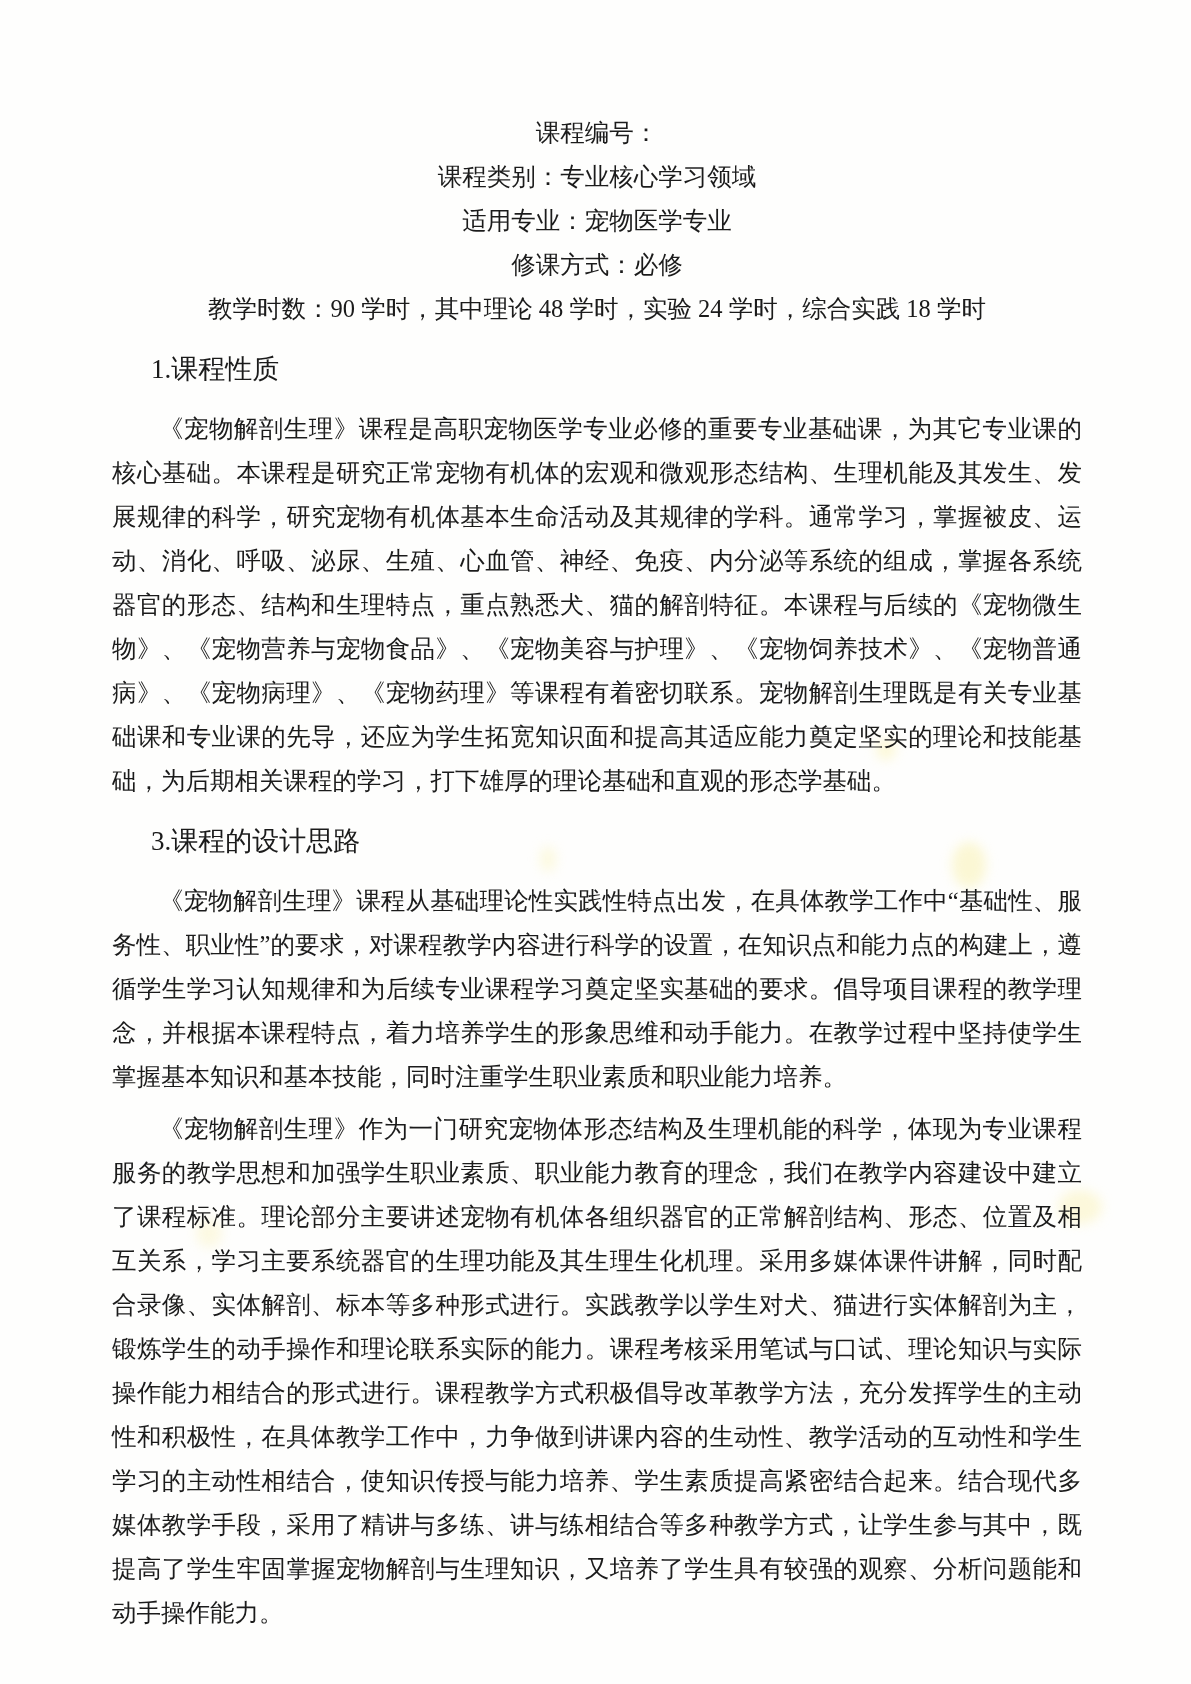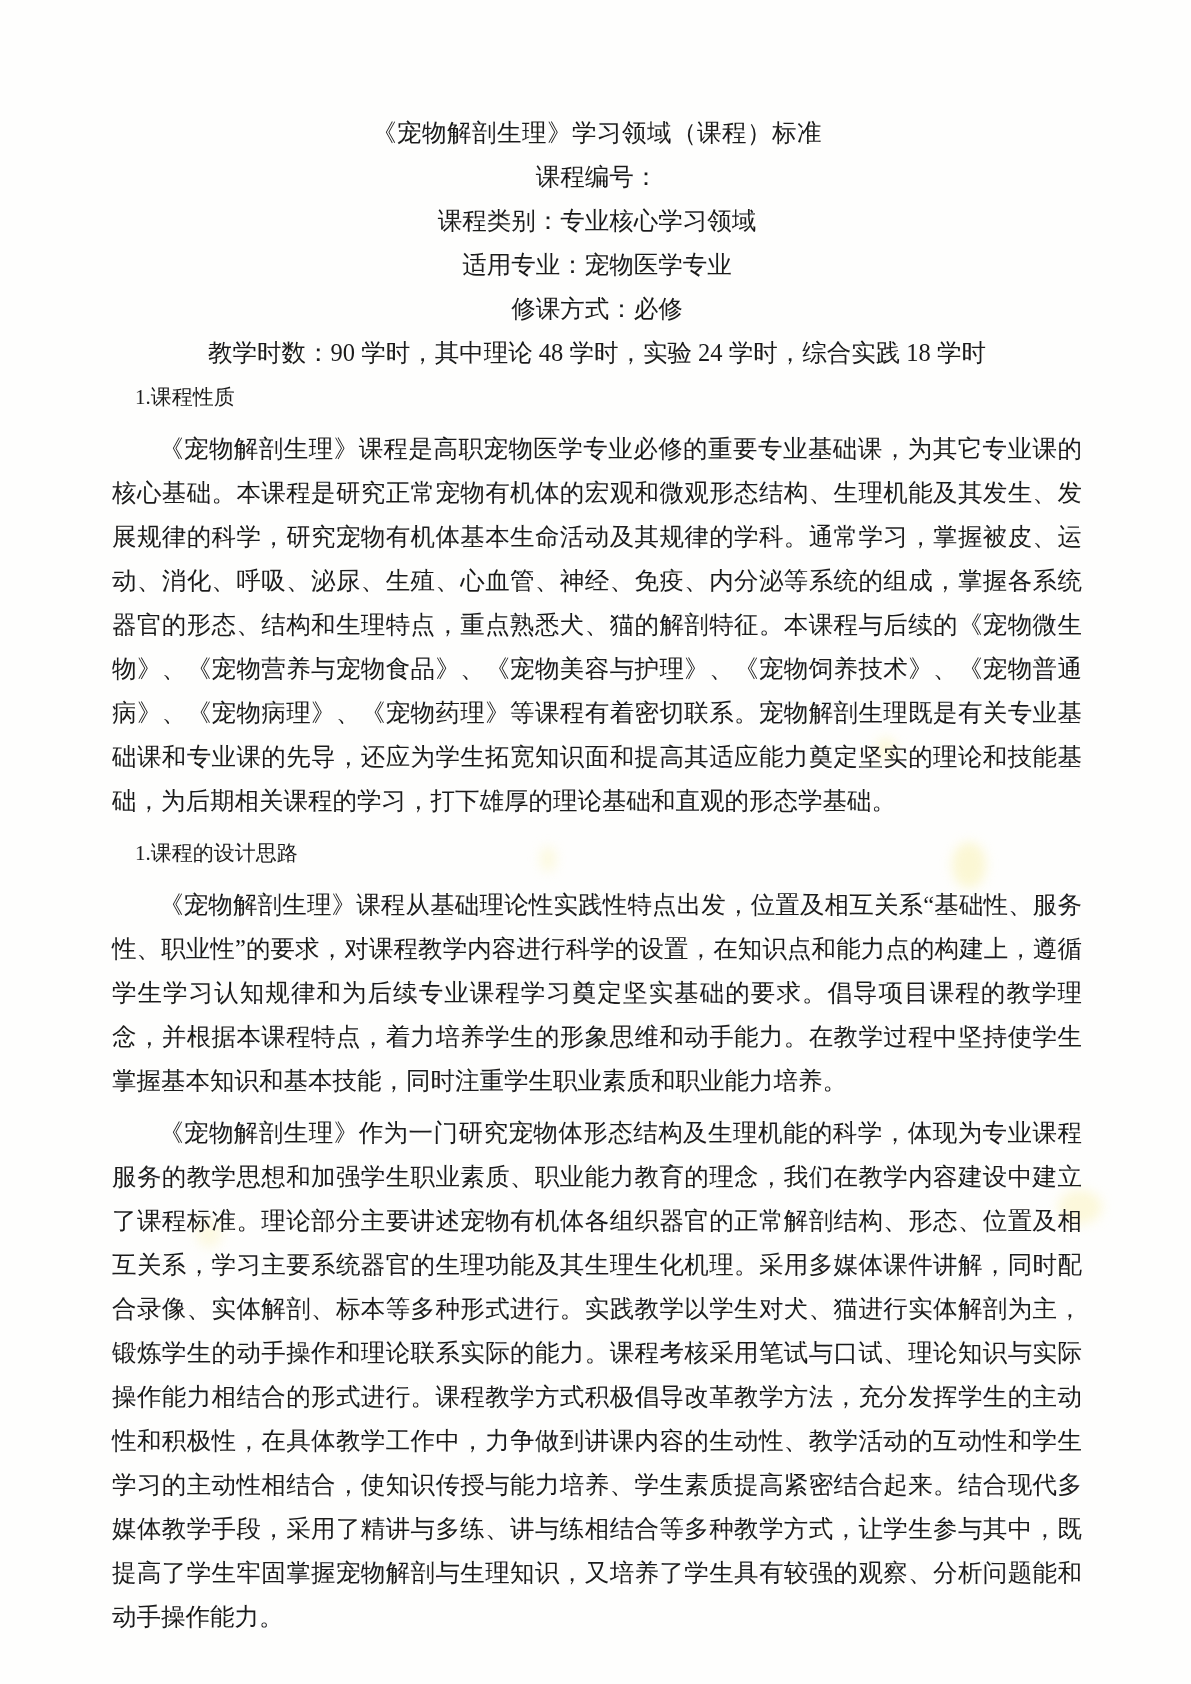--- a/index.html
+++ b/index.html
@@ -31,22 +31,22 @@
     font-weight: 400;
     line-height: 44px;
     text-align: center;
     letter-spacing: 0.5px;
   }
   .meta-line {
     line-height: 44px;
     text-align: center;
   }
   .section-heading {
-    margin: 0;
-    font-size: 21px;
+    margin: 16px;
+    font-size: 27px;
     font-weight: 400;
     line-height: 44px;
     text-indent: 31px;
   }
   .para {
     margin: 8px;
     text-indent: 47px;
     text-align: justify;
     text-justify: inter-ideograph;
   }
@@ -69,35 +69,34 @@
 <div class="page">
 
   <div class="artifact a1"></div>
   <div class="artifact a2"></div>
   <div class="artifact a3"></div>
   <div class="artifact a4"></div>
   <div class="artifact a5"></div>
 
   <div class="content">
 
-    <h1 class="doc-title">《宠物解剖生理》学习领域（课程）标准</h1>
 
     <div>
       <div class="meta-line">课程编号：</div>
       <div class="meta-line">课程类别：专业核心学习领域</div>
       <div class="meta-line">适用专业：宠物医学专业</div>
       <div class="meta-line">修课方式：必修</div>
       <div class="meta-line">教学时数：90 学时，其中理论 48 学时，实验 24 学时，综合实践 18 学时</div>
     </div>
 
     <div>
       <h2 class="section-heading">1.课程性质</h2>
       <p class="para">《宠物解剖生理》课程是高职宠物医学专业必修的重要专业基础课，为其它专业课的核心基础。本课程是研究正常宠物有机体的宏观和微观形态结构、生理机能及其发生、发展规律的科学，研究宠物有机体基本生命活动及其规律的学科。通常学习，掌握被皮、运动、消化、呼吸、泌尿、生殖、心血管、神经、免疫、内分泌等系统的组成，掌握各系统器官的形态、结构和生理特点，重点熟悉犬、猫的解剖特征。本课程与后续的《宠物微生物》、《宠物营养与宠物食品》、《宠物美容与护理》、《宠物饲养技术》、《宠物普通病》、《宠物病理》、《宠物药理》等课程有着密切联系。宠物解剖生理既是有关专业基础课和专业课的先导，还应为学生拓宽知识面和提高其适应能力奠定坚实的理论和技能基础，为后期相关课程的学习，打下雄厚的理论基础和直观的形态学基础。</p>
     </div>
 
     <div>
-      <h2 class="section-heading">1.课程的设计思路</h2>
-      <p class="para">《宠物解剖生理》课程从基础理论性实践性特点出发，位置及相互关系“基础性、服务性、职业性”的要求，对课程教学内容进行科学的设置，在知识点和能力点的构建上，遵循学生学习认知规律和为后续专业课程学习奠定坚实基础的要求。倡导项目课程的教学理念，并根据本课程特点，着力培养学生的形象思维和动手能力。在教学过程中坚持使学生掌握基本知识和基本技能，同时注重学生职业素质和职业能力培养。</p>
+      <h2 class="section-heading">3.课程的设计思路</h2>
+      <p class="para">《宠物解剖生理》课程从基础理论性实践性特点出发，在具体教学工作中“基础性、服务性、职业性”的要求，对课程教学内容进行科学的设置，在知识点和能力点的构建上，遵循学生学习认知规律和为后续专业课程学习奠定坚实基础的要求。倡导项目课程的教学理念，并根据本课程特点，着力培养学生的形象思维和动手能力。在教学过程中坚持使学生掌握基本知识和基本技能，同时注重学生职业素质和职业能力培养。</p>
       <p class="para">《宠物解剖生理》作为一门研究宠物体形态结构及生理机能的科学，体现为专业课程服务的教学思想和加强学生职业素质、职业能力教育的理念，我们在教学内容建设中建立了课程标准。理论部分主要讲述宠物有机体各组织器官的正常解剖结构、形态、位置及相互关系，学习主要系统器官的生理功能及其生理生化机理。采用多媒体课件讲解，同时配合录像、实体解剖、标本等多种形式进行。实践教学以学生对犬、猫进行实体解剖为主，锻炼学生的动手操作和理论联系实际的能力。课程考核采用笔试与口试、理论知识与实际操作能力相结合的形式进行。课程教学方式积极倡导改革教学方法，充分发挥学生的主动性和积极性，在具体教学工作中，力争做到讲课内容的生动性、教学活动的互动性和学生学习的主动性相结合，使知识传授与能力培养、学生素质提高紧密结合起来。结合现代多媒体教学手段，采用了精讲与多练、讲与练相结合等多种教学方式，让学生参与其中，既提高了学生牢固掌握宠物解剖与生理知识，又培养了学生具有较强的观察、分析问题能和动手操作能力。</p>
     </div>
 
   </div>
 </div>
 
 </body></html>

